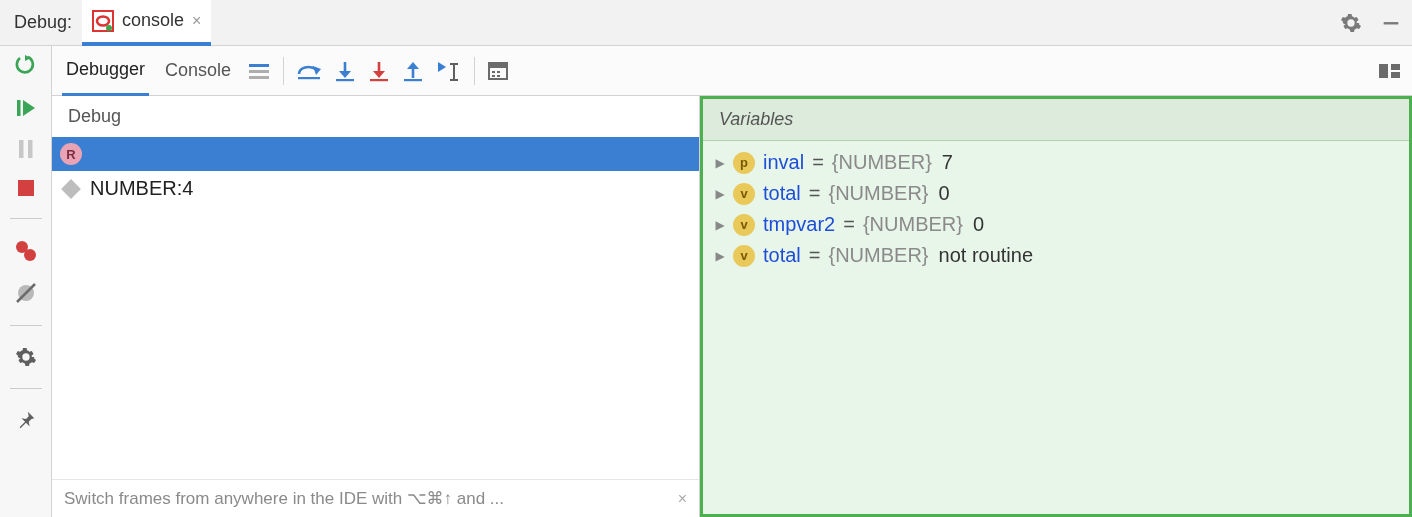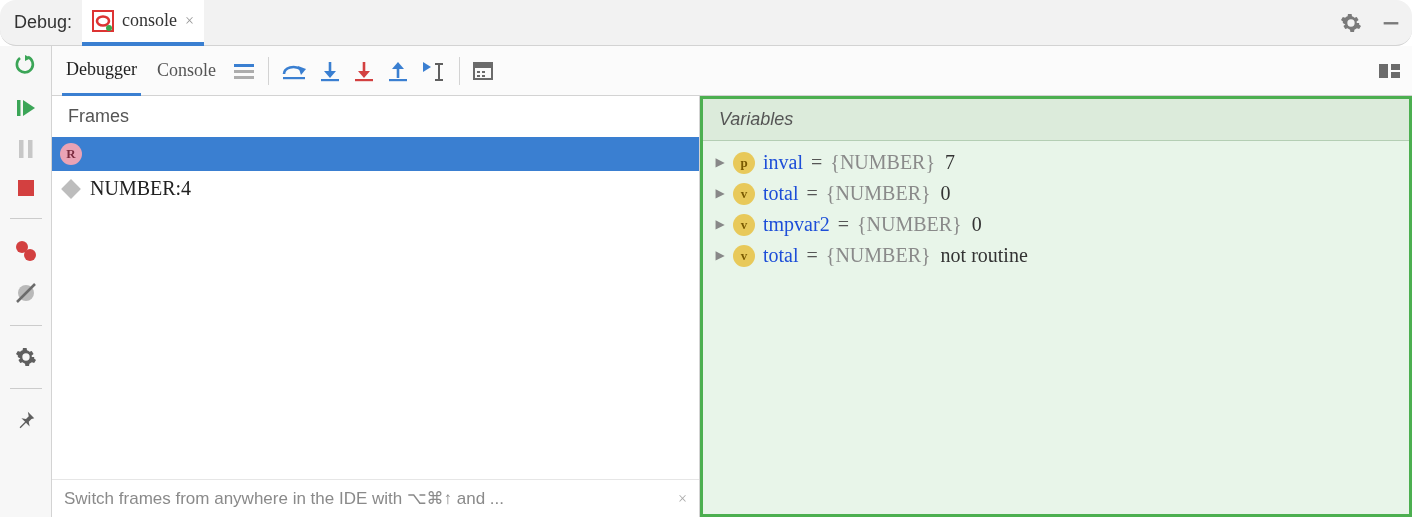--- a/index.html
+++ b/index.html
@@ -15,21 +15,20 @@
   .root { display: flex; flex-direction: column; height: 100%; }
 
   
   .titlebar {
     height: 46px;
     display: flex;
     align-items: center;
     border-bottom: 1px solid #d3d3d3;
     padding: 0 10px 0 4px;
     background: #f2f2f2;
-    border-radius: 16px;
   }
   .titlebar .title-label {
     padding: 0 10px;
     color: #333;
     font-size: 18px;
   }
   .tab-console {
     display: flex;
     align-items: center;
     height: 46px;
@@ -178,21 +177,21 @@
     margin-right: 2px;
   }
   .var-badge.p { background: #e8c95a; }
   .var-badge.v { background: #e8c95a; }
   .var-name { color: #1d4ed8; }
   .var-eq  { color: #555; padding: 0 2px; }
   .var-type { color: #8a8a8a; }
   .var-val  { color: #333; padding-left: 4px; }
 
   
-  [data-interactable="true"] { user-select: none; font-family: Liberation Serif, serif; }
+  [data-interactable="true"] { user-select: none; }
 </style>
 </head>
 <body>
 
 <div class="root">
 
   <div class="titlebar" data-interactable="false">
     <span class="title-label" data-interactable="false">Debug:</span>
 
     <div class="tab-console" data-interactable="true">
@@ -345,21 +344,21 @@
               <rect x="1" y="3" width="9" height="14" fill="#6b6b6b"></rect>
               <rect x="13" y="3" width="9" height="6" fill="#6b6b6b"></rect>
               <rect x="13" y="11" width="9" height="6" fill="#6b6b6b"></rect>
             </svg>
         </span>
       </div>
 
       <div class="panes">
 
         <div class="frames-pane" data-interactable="false">
-          <div class="pane-header" data-interactable="false">Frames</div>
+          <div class="pane-header" data-interactable="false">Debug</div>
           <div class="frames-list" data-interactable="true">
 
             <div class="frame-row selected" data-interactable="true">
               <span class="frame-badge" data-interactable="false">R</span>
             </div>
 
             <div class="frame-row" data-interactable="true">
               <span class="frame-diamond" data-interactable="false"></span>
               <span data-interactable="false">NUMBER:4</span>
             </div>

